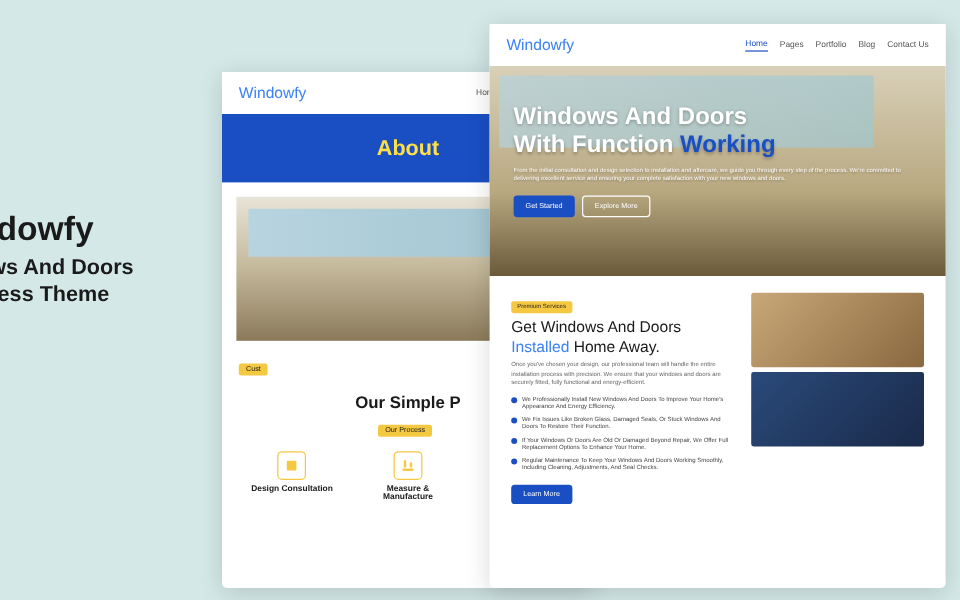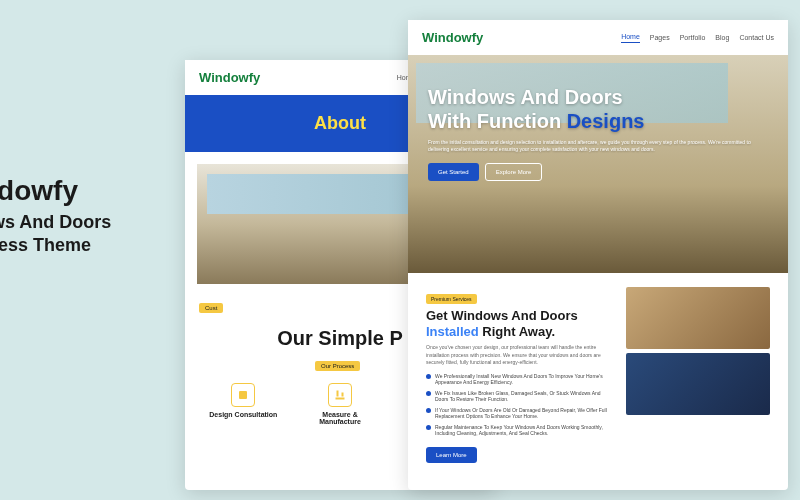--- a/index.html
+++ b/index.html
@@ -4,48 +4,48 @@
 <style>
 *{margin:0;padding:0;box-sizing:border-box;font-family:Arial,sans-serif}
 body{background:#d4e8e8;width:800px;height:500px;overflow:hidden;position:relative}
 .left-text{position:absolute;left:-20px;top:175px;width:200px}
 .left-text h1{font-size:28px;color:#1a1a1a;font-weight:700;margin-bottom:4px}
 .left-text h2{font-size:18px;color:#1a1a1a;font-weight:700;line-height:1.3}
 .card{background:#fff;position:absolute;box-shadow:0 4px 20px rgba(0,0,0,0.15);border-radius:4px}
 .card1{left:185px;top:60px;width:310px;height:430px}
 .card2{left:408px;top:20px;width:380px;height:470px}
 .header{display:flex;justify-content:space-between;align-items:center;padding:10px 14px;background:#fff}
-.logo{font-size:13px;font-weight:700;color:#15803d}
+.logo{font-size:13px;font-weight:400;color:#3b82f6}
 .nav{display:flex;gap:10px;font-size:7px;color:#555;align-items:center}
 .nav-item{cursor:pointer}
 .nav-item.active{color:#1a4fc4;border-bottom:1px solid #1a4fc4;padding-bottom:2px}
 .banner{background:#1a4fc4;color:#fde047;text-align:center;padding:18px 0;font-size:18px;font-weight:700}
 .room1{height:120px;background:linear-gradient(180deg,#e8e4d8 0%,#c4b89a 50%,#8a7a5a 100%);margin:12px;position:relative}
 .room1::before{content:"";position:absolute;top:10px;left:10px;right:10px;height:40px;background:linear-gradient(90deg,#b8d4e0 0%,#a0c4d0 100%)}
 .yellow-tag{display:inline-block;background:#f5c842;color:#1a1a1a;font-size:6px;padding:2px 6px;border-radius:2px;margin:4px 14px}
-.section-title{font-size:20px;font-weight:700;color:#1a1a1a;text-align:center;margin:10px 14px 4px}
+.section-title{font-size:14px;font-weight:700;color:#1a1a1a;text-align:center;margin:10px 14px 4px}
 .process-row{display:flex;justify-content:space-around;padding:8px 14px;gap:8px}
 .process-item{text-align:center;flex:1}
 .process-icon{width:24px;height:24px;border:1.5px solid #f5c842;border-radius:4px;margin:0 auto 4px;display:flex;align-items:center;justify-content:center}
 .process-icon svg{width:12px;height:12px;fill:#f5c842}
 .process-label{font-size:7px;font-weight:700;color:#1a1a1a}
-.hero{height:218px;background:linear-gradient(180deg,#d8d0b8 0%,#b8a880 60%,#6a5a3a 100%);position:relative;padding:30px 20px}
+.hero{height:175px;background:linear-gradient(180deg,#d8d0b8 0%,#b8a880 60%,#6a5a3a 100%);position:relative;padding:30px 20px}
 .hero::before{content:"";position:absolute;top:8px;left:8px;right:60px;height:60px;background:linear-gradient(90deg,rgba(180,210,220,0.7) 0%,rgba(160,200,210,0.7) 100%)}
 .hero-title{position:relative;font-size:20px;font-weight:700;color:#fff;line-height:1.2;text-shadow:0 1px 3px rgba(0,0,0,0.3)}
 .hero-title .highlight{color:#1a4fc4}
 .hero-desc{position:relative;font-size:5px;color:#fff;margin-top:6px;line-height:1.4;text-shadow:0 1px 2px rgba(0,0,0,0.3)}
 .hero-btns{position:relative;margin-top:10px;display:flex;gap:6px}
 .btn{font-size:6px;padding:5px 10px;border-radius:3px;cursor:pointer;border:none}
 .btn-primary{background:#1a4fc4;color:#fff}
 .btn-outline{background:transparent;color:#fff;border:1px solid #fff}
 .services{padding:14px 18px;display:flex;gap:12px}
 .services-left{flex:1.3}
 .services-right{flex:1;display:flex;flex-direction:column;gap:4px}
 .svc-tag{display:inline-block;background:#f5c842;color:#1a1a1a;font-size:5px;padding:2px 5px;border-radius:2px;margin-bottom:4px}
-.svc-title{font-size:13px;font-weight:700;color:#1a1a1a;line-height:1.2}
+.svc-title{font-size:13px;font-weight:400;color:#1a1a1a;line-height:1.2}
 .svc-title .highlight{color:#3b82f6}
 .svc-desc{font-size:5px;color:#666;margin-top:5px;line-height:1.5}
 .svc-list{margin-top:6px}
 .svc-item{display:flex;gap:4px;font-size:5px;color:#444;margin-bottom:4px;line-height:1.3}
 .svc-bullet{width:5px;height:5px;background:#1a4fc4;border-radius:50%;flex-shrink:0;margin-top:1px}
 .svc-btn{margin-top:6px}
 .svc-img{background:linear-gradient(135deg,#c8a878 0%,#8a6840 100%);height:62px;border-radius:2px}
 .svc-img2{background:linear-gradient(135deg,#2a4a7a 0%,#1a2a4a 100%);height:62px;border-radius:2px}
 </style>
 </head>
@@ -107,34 +107,34 @@
       <span class="nav-item active">Home</span>
       <span class="nav-item">Pages</span>
       <span class="nav-item">Portfolio</span>
       <span class="nav-item">Blog</span>
       <span class="nav-item">Contact Us</span>
     </div>
   </div>
   <div class="hero">
     <div class="hero-title">
       <span>Windows And Doors</span><br>
-      <span>With Function </span><span class="highlight">Designs</span>
+      <span>With Function </span><span class="highlight">Working</span>
     </div>
     <div class="hero-desc">From the initial consultation and design selection to installation and aftercare, we guide you through every step of the process. We're committed to delivering excellent service and ensuring your complete satisfaction with your new windows and doors.</div>
     <div class="hero-btns">
       <button class="btn btn-primary">Get Started</button>
       <button class="btn btn-outline">Explore More</button>
     </div>
   </div>
   <div class="services">
     <div class="services-left">
       <span class="svc-tag">Premium Services</span>
       <div class="svc-title">
         <span>Get Windows And Doors</span><br>
-        <span class="highlight">Installed</span><span> Right Away.</span>
+        <span class="highlight">Installed</span><span> Home Away.</span>
       </div>
       <div class="svc-desc">Once you've chosen your design, our professional team will handle the entire installation process with precision. We ensure that your windows and doors are securely fitted, fully functional and energy-efficient.</div>
       <div class="svc-list">
         <div class="svc-item">
             <span class="svc-bullet"></span>
             <span>We Professionally Install New Windows And Doors To Improve Your Home's Appearance And Energy Efficiency.</span>
           </div>
         <div class="svc-item">
             <span class="svc-bullet"></span>
             <span>We Fix Issues Like Broken Glass, Damaged Seals, Or Stuck Windows And Doors To Restore Their Function.</span>

